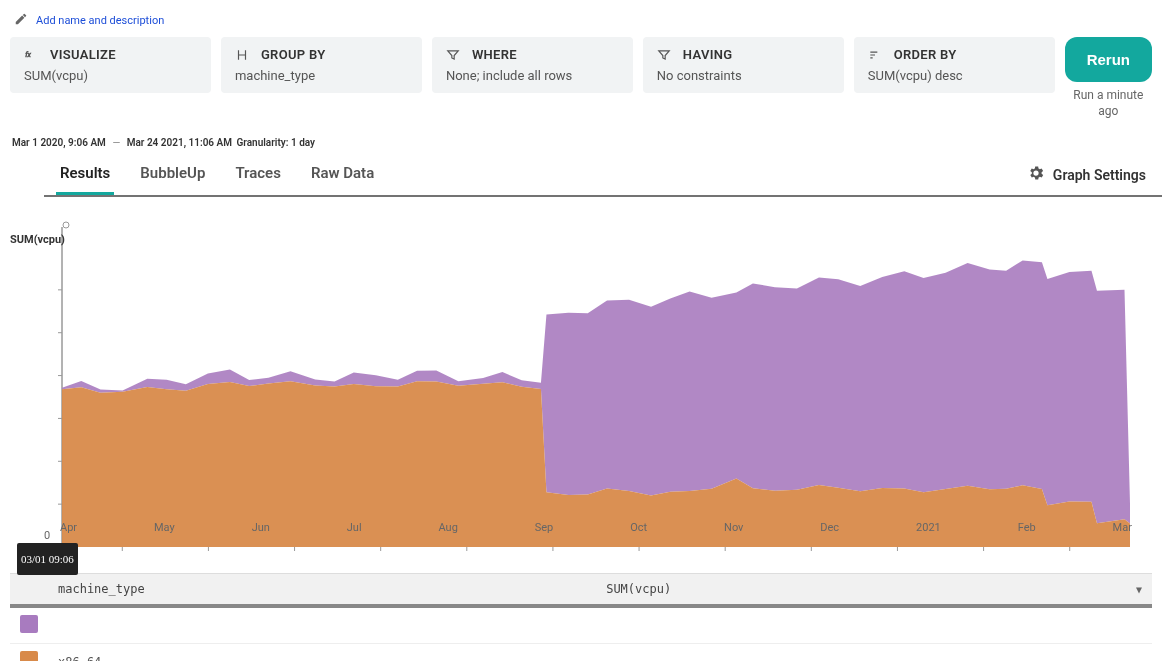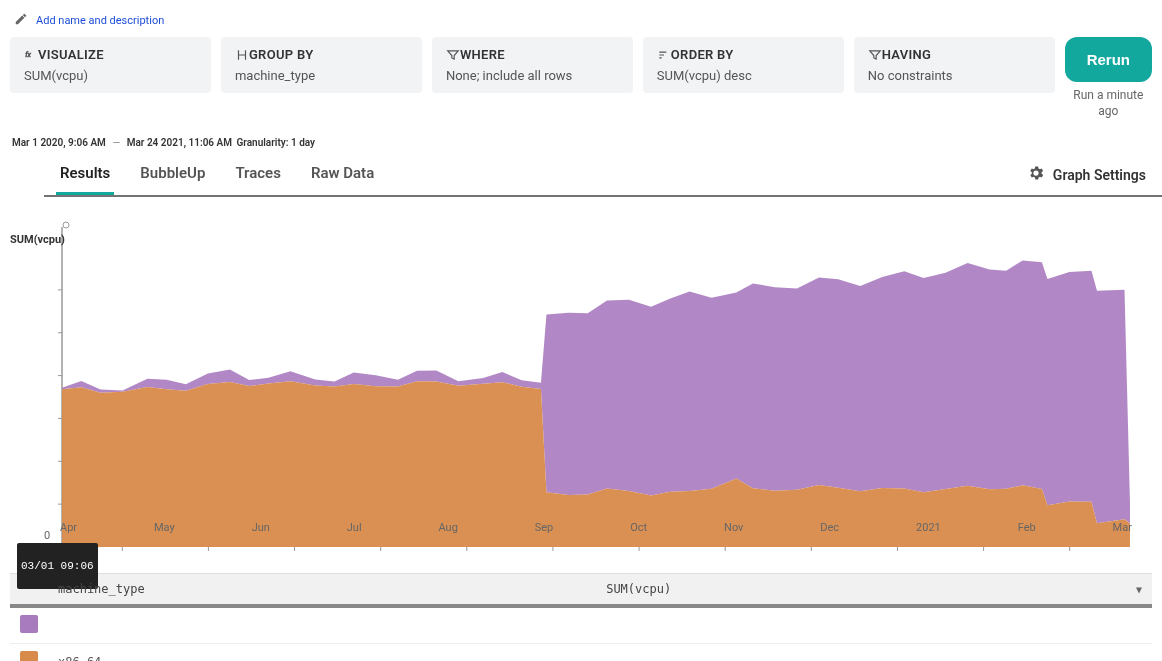--- a/index.html
+++ b/index.html
@@ -26,21 +26,21 @@
     padding: 0 10px;
     align-items: flex-start;
   }
   .pill {
     background: #f1f3f4;
     border-radius: 4px;
     padding: 10px 14px;
     flex: 1;
     min-width: 0;
   }
-  .pill-label-row { display: flex; align-items: center; gap: 0; }
+  .pill-label-row { display: flex; align-items: center; gap: 12px; }
   .pill-label {
     font-size: 13px;
     font-weight: 600;
     color: #333;
     letter-spacing: 0.3px;
   }
   .pill-icon { width: 14px; height: 14px; display: inline-flex; align-items: center; justify-content: center; }
   .pill-icon svg { width: 14px; height: 14px; fill: #555; stroke: #555; }
   .pill-value {
     font-size: 13px;
@@ -102,23 +102,23 @@
   .ylabel {
     position: absolute;
     left: 10px; top: 36px;
     font-size: 11px; font-weight: 700;
   }
   .chart-svg { display: block; }
   .tooltip {
     position: absolute;
     left: 17px; top: 346px;
     background: #222; color: #fff;
-    font-size: 11px; padding: 17px 4px;
+    font-size: 11px; padding: 10px 4px;
     border-radius: 2px;
-    font-family: Liberation Mono, monospace;
+    font-family: Liberation Serif, serif;
   }
   .zero-label {
     position: absolute;
     left: 44px; top: 332px;
     font-size: 11px; color: #666;
   }
   .xticks {
     position: absolute;
     left: 60px; right: 30px;
     top: 324px;
@@ -181,37 +181,37 @@
           </svg>
       </span>
       <span class="pill-label">WHERE</span>
     </div>
     <div class="pill-value">None; include all rows</div>
   </div>
   <div class="pill">
     <div class="pill-label-row">
       <span class="pill-icon">
         <svg viewBox="0 0 24 24">
+            <path d="M3 5h18l-7 8v6l-4-2v-4z" fill="none" stroke="#555" stroke-width="2"></path>
+          </svg>
+      </span>
+      <span class="pill-label">HAVING</span>
+    </div>
+    <div class="pill-value">No constraints</div>
+  </div>
+  <div class="pill">
+    <div class="pill-label-row">
+      <span class="pill-icon">
+        <svg viewBox="0 0 24 24">
             <path d="M4 7h12M4 12h8M4 17h4" fill="none" stroke="#555" stroke-width="2"></path>
           </svg>
       </span>
       <span class="pill-label">ORDER BY</span>
     </div>
     <div class="pill-value">SUM(vcpu) desc</div>
-  </div>
-  <div class="pill">
-    <div class="pill-label-row">
-      <span class="pill-icon">
-        <svg viewBox="0 0 24 24">
-            <path d="M3 5h18l-7 8v6l-4-2v-4z" fill="none" stroke="#555" stroke-width="2"></path>
-          </svg>
-      </span>
-      <span class="pill-label">HAVING</span>
-    </div>
-    <div class="pill-value">No constraints</div>
   </div>
   <div class="rerun-col">
     <button class="rerun-btn">Rerun</button>
     <div class="rerun-sub">Run a minute ago</div>
   </div>
 </div>
 
 <div class="timebar">
   <span>Mar 1 2020, 9:06 AM</span>
   <span class="dash">—</span>

